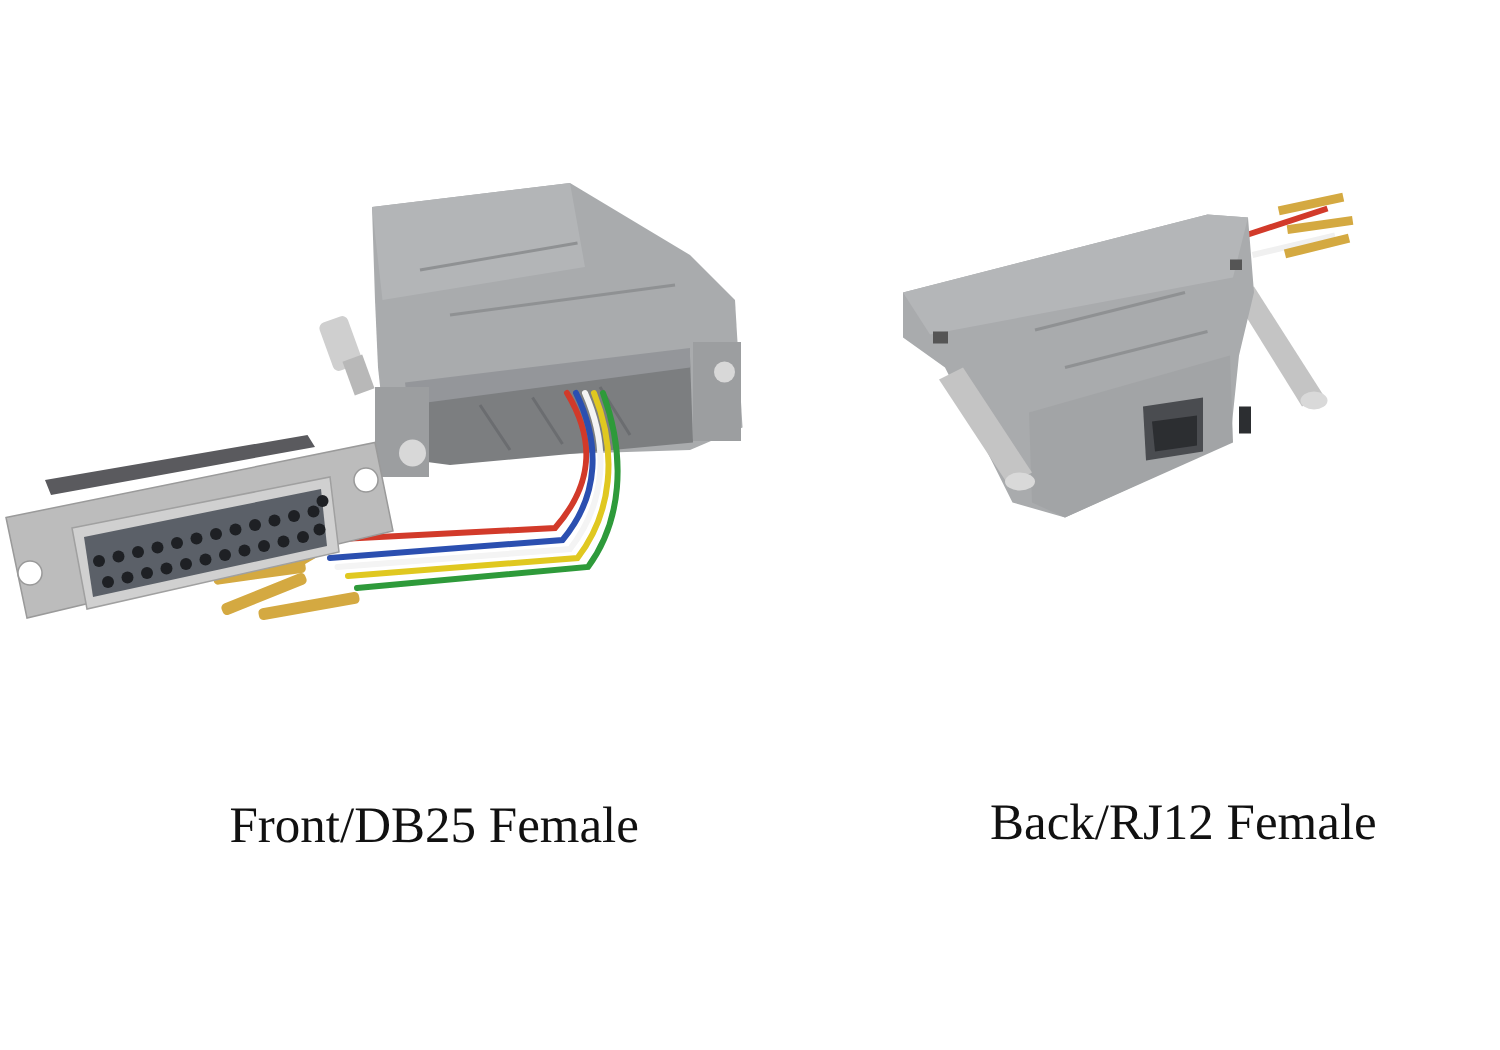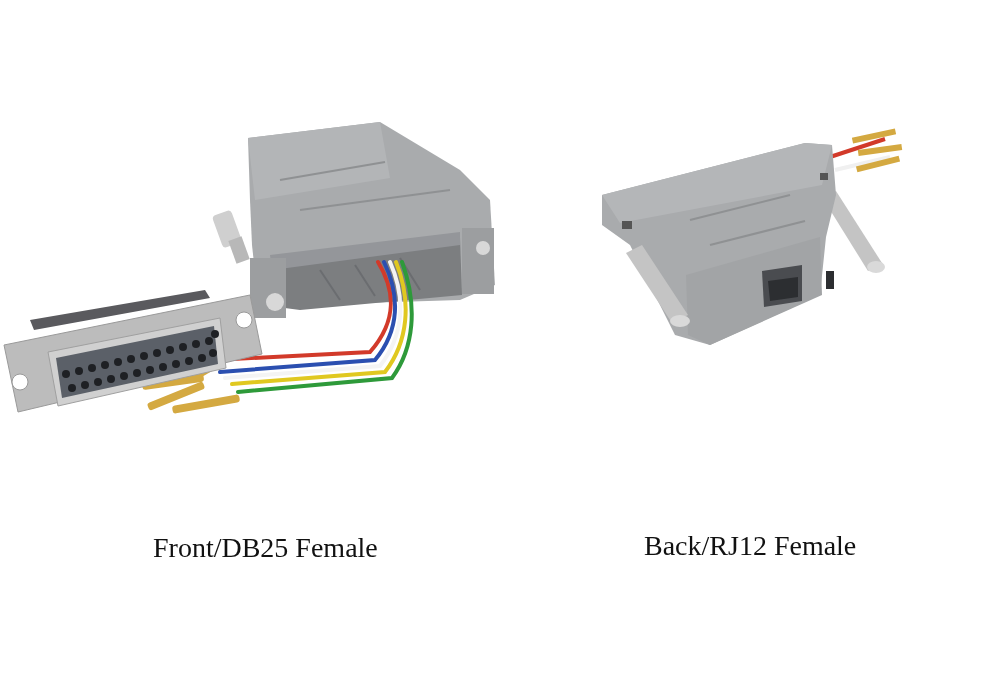--- a/index.html
+++ b/index.html
@@ -1,22 +1,22 @@
 <!DOCTYPE html>
 <html><head>
 <meta charset="utf-8">
 <style>
   html, body { margin:0; padding:0; background:#ffffff; }
   body { width:1000px; height:700px; position:relative; overflow:hidden; font-family:"DejaVu Serif", serif; }
   .photo { position:absolute; }
   #front-photo { left:0; top:120px; width:520px; height:320px; }
   #back-photo { left:590px; top:125px; width:330px; height:225px; }
-  .caption { position:absolute; font-family:"Liberation Serif", "DejaVu Serif", serif; font-size:28px; color:#111111; white-space:nowrap; }
+  .caption { position:absolute; font-family:"Liberation Serif", "DejaVu Serif", serif; font-size:34px; color:#111111; white-space:nowrap; }
   #caption-front { left:153px; top:532px; }
-  #caption-back { left:644px; top:530px;text-align:right; }
+  #caption-back { left:660px; top:530px;text-align:right; }
 </style>
 </head>
 <body>
 
 <svg id="front-photo" class="photo" viewBox="0 0 520 320" xmlns="http://www.w3.org/2000/svg">
 
   <g>
     <rect x="217" y="92" width="20" height="34" rx="4" fill="#cfcfcf" transform="rotate(-20 227 109)"></rect>
     <rect x="232" y="118" width="14" height="24" fill="#b8b8b8" transform="rotate(-20 239 130)"></rect>
   </g>

